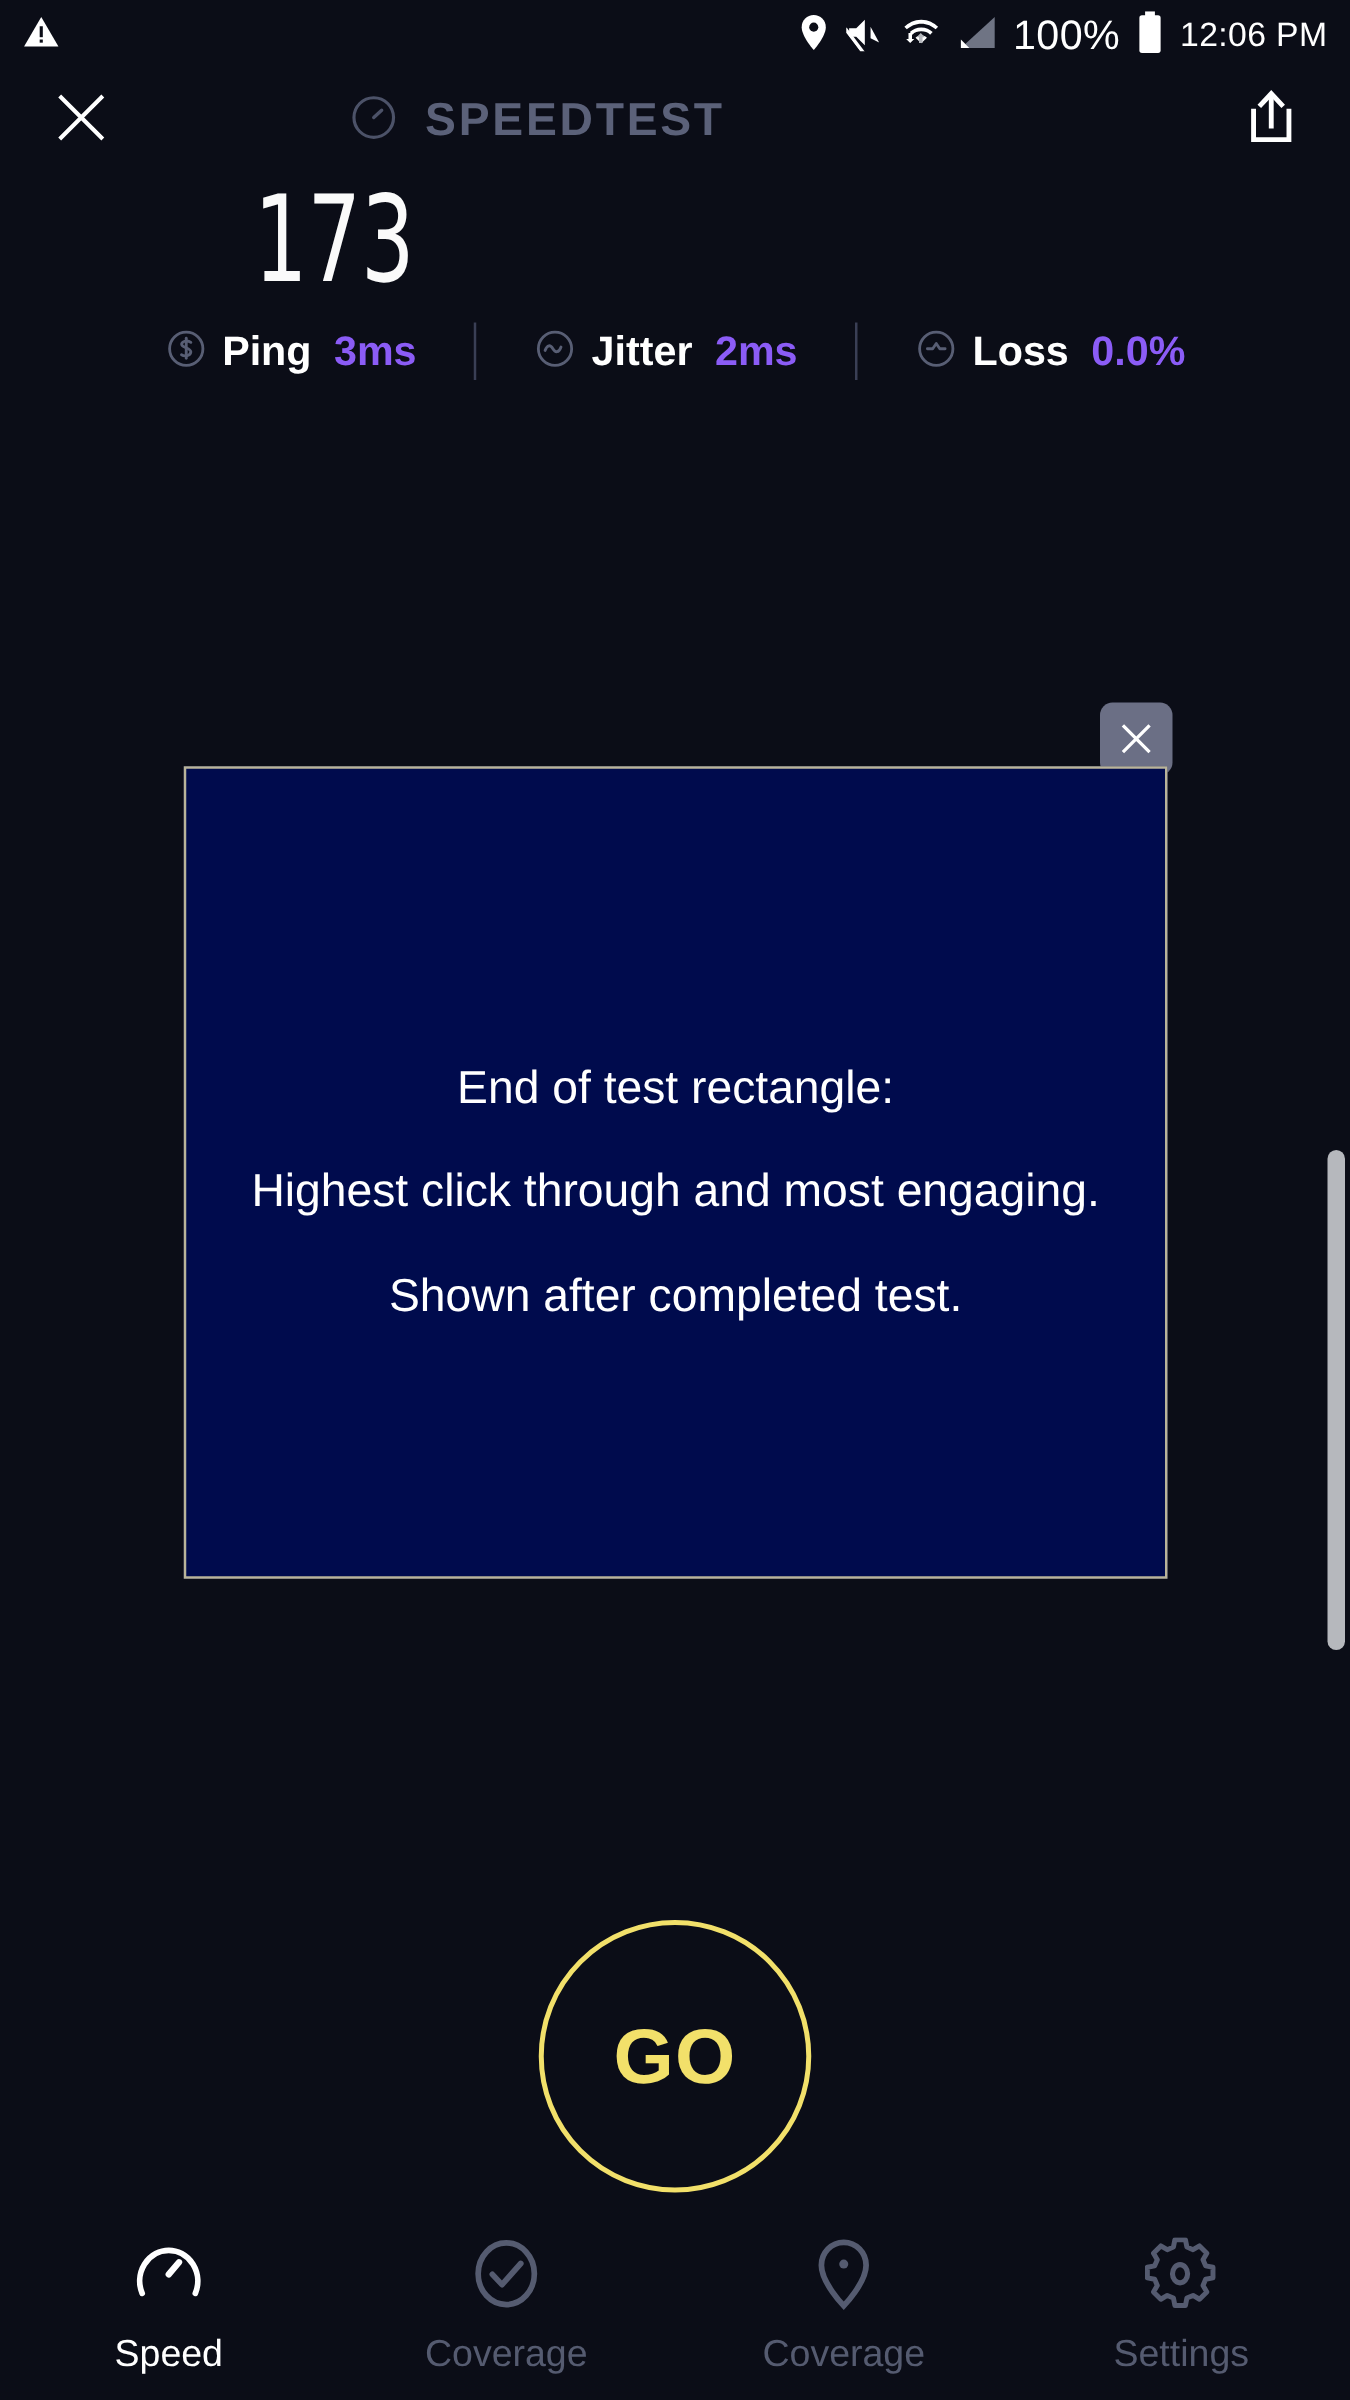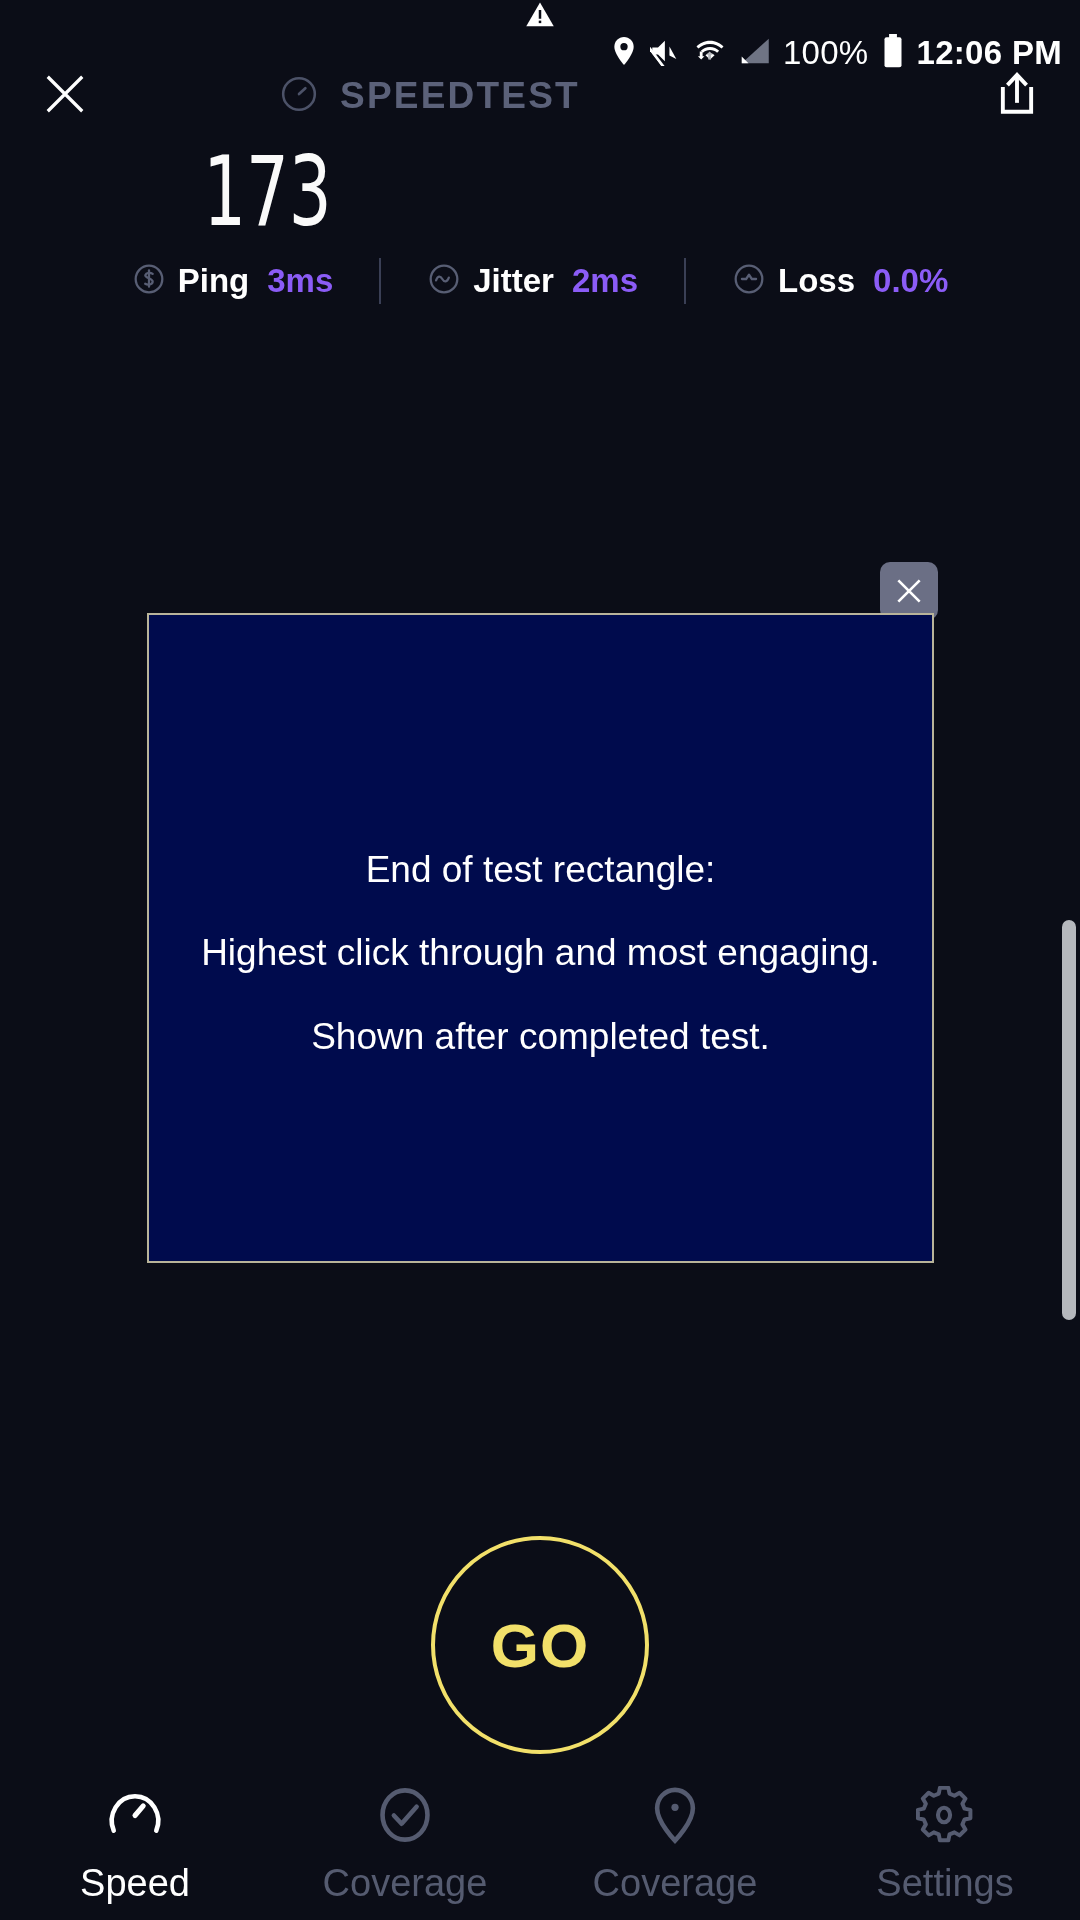--- a/index.html
+++ b/index.html
@@ -9,25 +9,24 @@
     font-family:"Liberation Sans", sans-serif;
     overflow:hidden;
   }
   body { position:relative; }
 
   
   .statusbar {
     position:absolute; top:0; left:0; width:1080px; height:56px;
     display:flex; align-items:center; padding:0 18px;
     color:#ffffff;
-    flex-direction:column;
   }
   .sb-left { display:flex; align-items:center; }
   .sb-right { margin-left:auto; display:flex; align-items:center; gap:13px; }
-  .sb-time { font-size:33px; letter-spacing:0.3px;font-weight:bold; }
+  .sb-time { font-size:27px; letter-spacing:0.3px; }
   .sb-pct  { font-size:33px; letter-spacing:0.3px; }
 
   
   .header {
     position:absolute; top:56px; left:0; width:1080px; height:80px;
     display:flex; align-items:center; padding:0 42px;
   }
   .hdr-title {
     position:absolute; left:0; width:860px;
     display:flex; align-items:center; justify-content:center; gap:22px;
@@ -109,21 +108,21 @@
 
   
   .bottomnav {
     position:absolute; left:0; bottom:0; width:1080px; height:150px;
     display:flex;
   }
   .nav-item {
     width:25%; display:flex; flex-direction:column;
     align-items:center; justify-content:center; gap:14px;
   }
-  .nav-label { font-size:38px; color:#555b70; }
+  .nav-label { font-size:30px; color:#555b70; }
   .nav-item.active .nav-label { color:#ffffff; }
 </style>
 </head>
 <body>
 
 <div class="statusbar">
   <div class="sb-left">
     <span>
       <svg width="30" height="30" viewBox="0 0 24 24">
         <path d="M12 2 L23 21 L1 21 Z" fill="#ffffff"></path>

